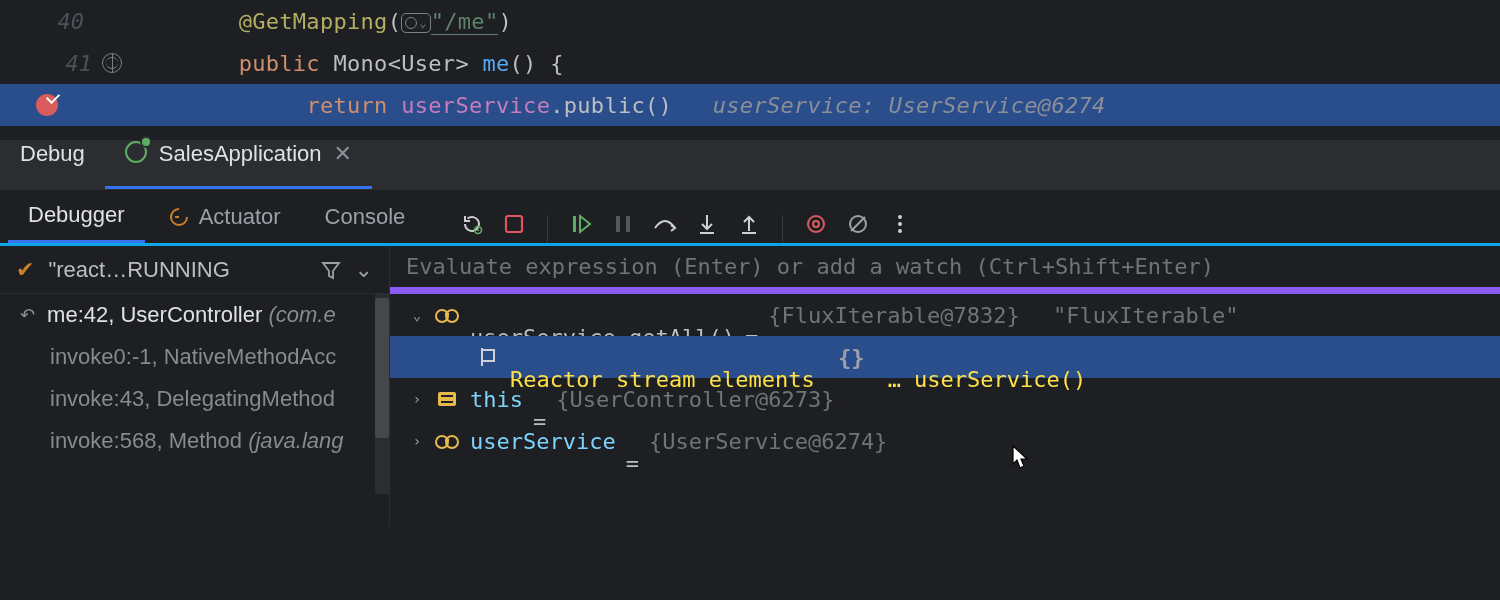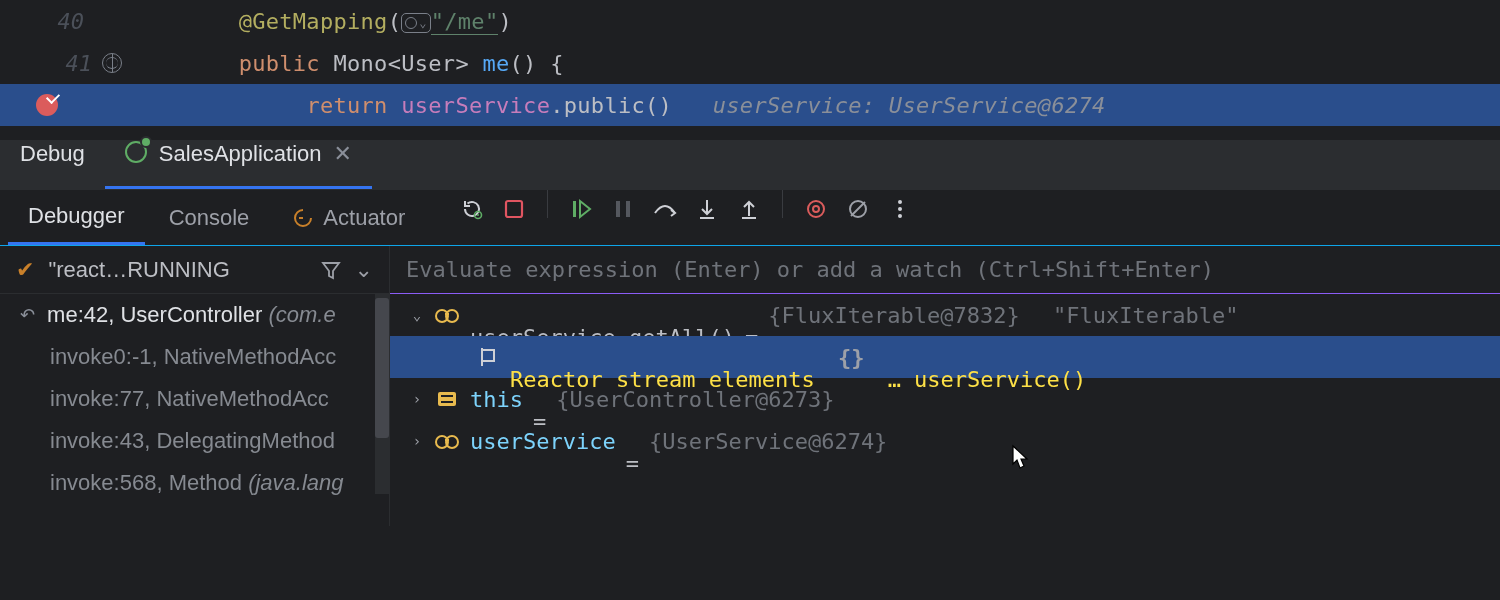--- a/index.html
+++ b/index.html
@@ -81,22 +81,22 @@
   }
   .twh-item { padding:0 20px; height:100%; display:flex; gap:12px; color:#dfe1e5; }
   .twh-active { border-bottom:3px solid #3574f0; }
   .run-icon { position:relative; width:22px; height:22px; }
   .run-icon .ring{ width:22px;height:22px;border:2px solid #5fad65;border-radius:50%;position:absolute; }
   .run-icon .dot{ position:absolute; width:8px;height:8px;border-radius:50%;background:#5fad65; top:-3px; right:-3px; box-shadow:0 0 0 2px #2b2d30;}
   .close-x { color:#8a8f99;}
 
   
   .dbg-toolbar {
-    display:flex; align-items:flex-start; height:56px;
-    border-bottom:1px solid #0ea5e9; gap:4px; padding:0 8px;
+    display:flex; align-items:flex-end; height:56px;
+    border-bottom:3px solid #0ea5e9; gap:4px; padding:0 8px;
   }
   .tab { padding:0 20px; height:100%; display:flex; align-items:center; color:#9da0a8; gap:10px;}
   .tab.active { color:#dfe1e5; border-bottom:3px solid #3574f0; }
   .sep { width:1px; height:28px; background:#393b40; margin:0 10px;}
   .tbtn { width:38px; height:38px; display:flex; align-items:center; justify-content:center; color:#ced0d6; border-radius:4px;}
   svg { display:block; }
 
   
   .panes { display:flex; height: 280px; }
   .frames { width:390px; border-right:1px solid #2b2d30; position:relative;}
@@ -116,21 +116,21 @@
   .frame-row .undo{ color:#8a8f99; font-size:18px;}
   .frames-scroll{
     position:absolute; right:0; top:48px; width:14px; height:200px;
     background:#2b2d30;
   }
   .frames-scroll .thumb{ background:#45474d; height:140px; margin-top:4px; border-radius:3px;}
 
   .vars { flex:1; display:flex; flex-direction:column; }
   .eval {
     height:48px; display:flex; align-items:center; padding:0 16px;
-    color:#6f737a; border-bottom:1px solid #8b5cf6;
+    color:#6f737a; border-bottom:7px solid #8b5cf6;
   }
   .var-row {
     display:flex; align-items:center; gap:10px; padding:4px 14px 4px 20px; height:42px;
     white-space: nowrap;
   }
   .var-row.sel { background:#2a4e8c; color:#e8eaed; }
   .arrow { width:14px; text-align:center; color:#9da0a8; font-size:14px;}
   .icon-slot{ width:26px; display:flex; justify-content:center;}
   .glasses{ display:inline-block; width:24px; height:12px; position:relative;}
   .glasses::before,.glasses::after{
@@ -201,29 +201,29 @@
     <span>SalesApplication</span>
     <span class="close-x">✕</span>
   </div>
 </div>
 
 <div class="dbg-toolbar">
   <div class="tab active">
       <span>Debugger</span>
     </div>
   <div class="tab">
-      <span>Console</span>
-    </div>
-  <div class="tab">
     <svg width="20" height="20" viewBox="0 0 20 20">
         <path d="M10 2 A8 8 0 1 0 18 10" fill="none" stroke="#c9802a" stroke-width="2"></path>
         <path d="M6 10 L10 10" stroke="#c9802a" stroke-width="2"></path>
       </svg>
     <span>Actuator</span>
   </div>
+  <div class="tab">
+      <span>Console</span>
+    </div>
   <div style="width:20px"></div>
   <div class="tbtn">
     <svg width="22" height="22" viewBox="0 0 22 22">
         <path d="M4 11a7 7 0 1 0 2.5-5.4" fill="none" stroke="#ced0d6" stroke-width="2"></path>
         <path d="M4 3v5h5" fill="none" stroke="#ced0d6" stroke-width="2"></path>
         <circle cx="17" cy="17" r="3.5" fill="none" stroke="#5fad65" stroke-width="1.6"></circle>
         <circle cx="17" cy="17" r="1" fill="#5fad65"></circle>
       </svg>
   </div>
   <div class="tbtn">
@@ -297,24 +297,20 @@
         </svg>
       <span class="chev">⌄</span>
     </div>
     <div class="frame-row top">
       <span class="undo">↶</span>
       <span><span>me:42, UserController</span> <span class="pkg">(com.e</span></span>
     </div>
     <div class="frame-row" style="color:#868a91;">
       <span style="width:18px"></span>
         <span>invoke0:-1, NativeMethodAcc</span>
-    </div>
-    <div class="frame-row" style="color:#868a91;">
-      <span style="width:18px"></span>
-        <span>invoke:77, NativeMethodAcc</span>
     </div>
     <div class="frame-row" style="color:#868a91;">
       <span style="width:18px"></span>
         <span>invoke:43, DelegatingMethod</span>
     </div>
     <div class="frame-row" style="color:#868a91;">
       <span style="width:18px"></span>
         <span><span>invoke:568, Method</span> <span class="pkg">(java.lang</span></span>
     </div>
     <div class="frames-scroll">

